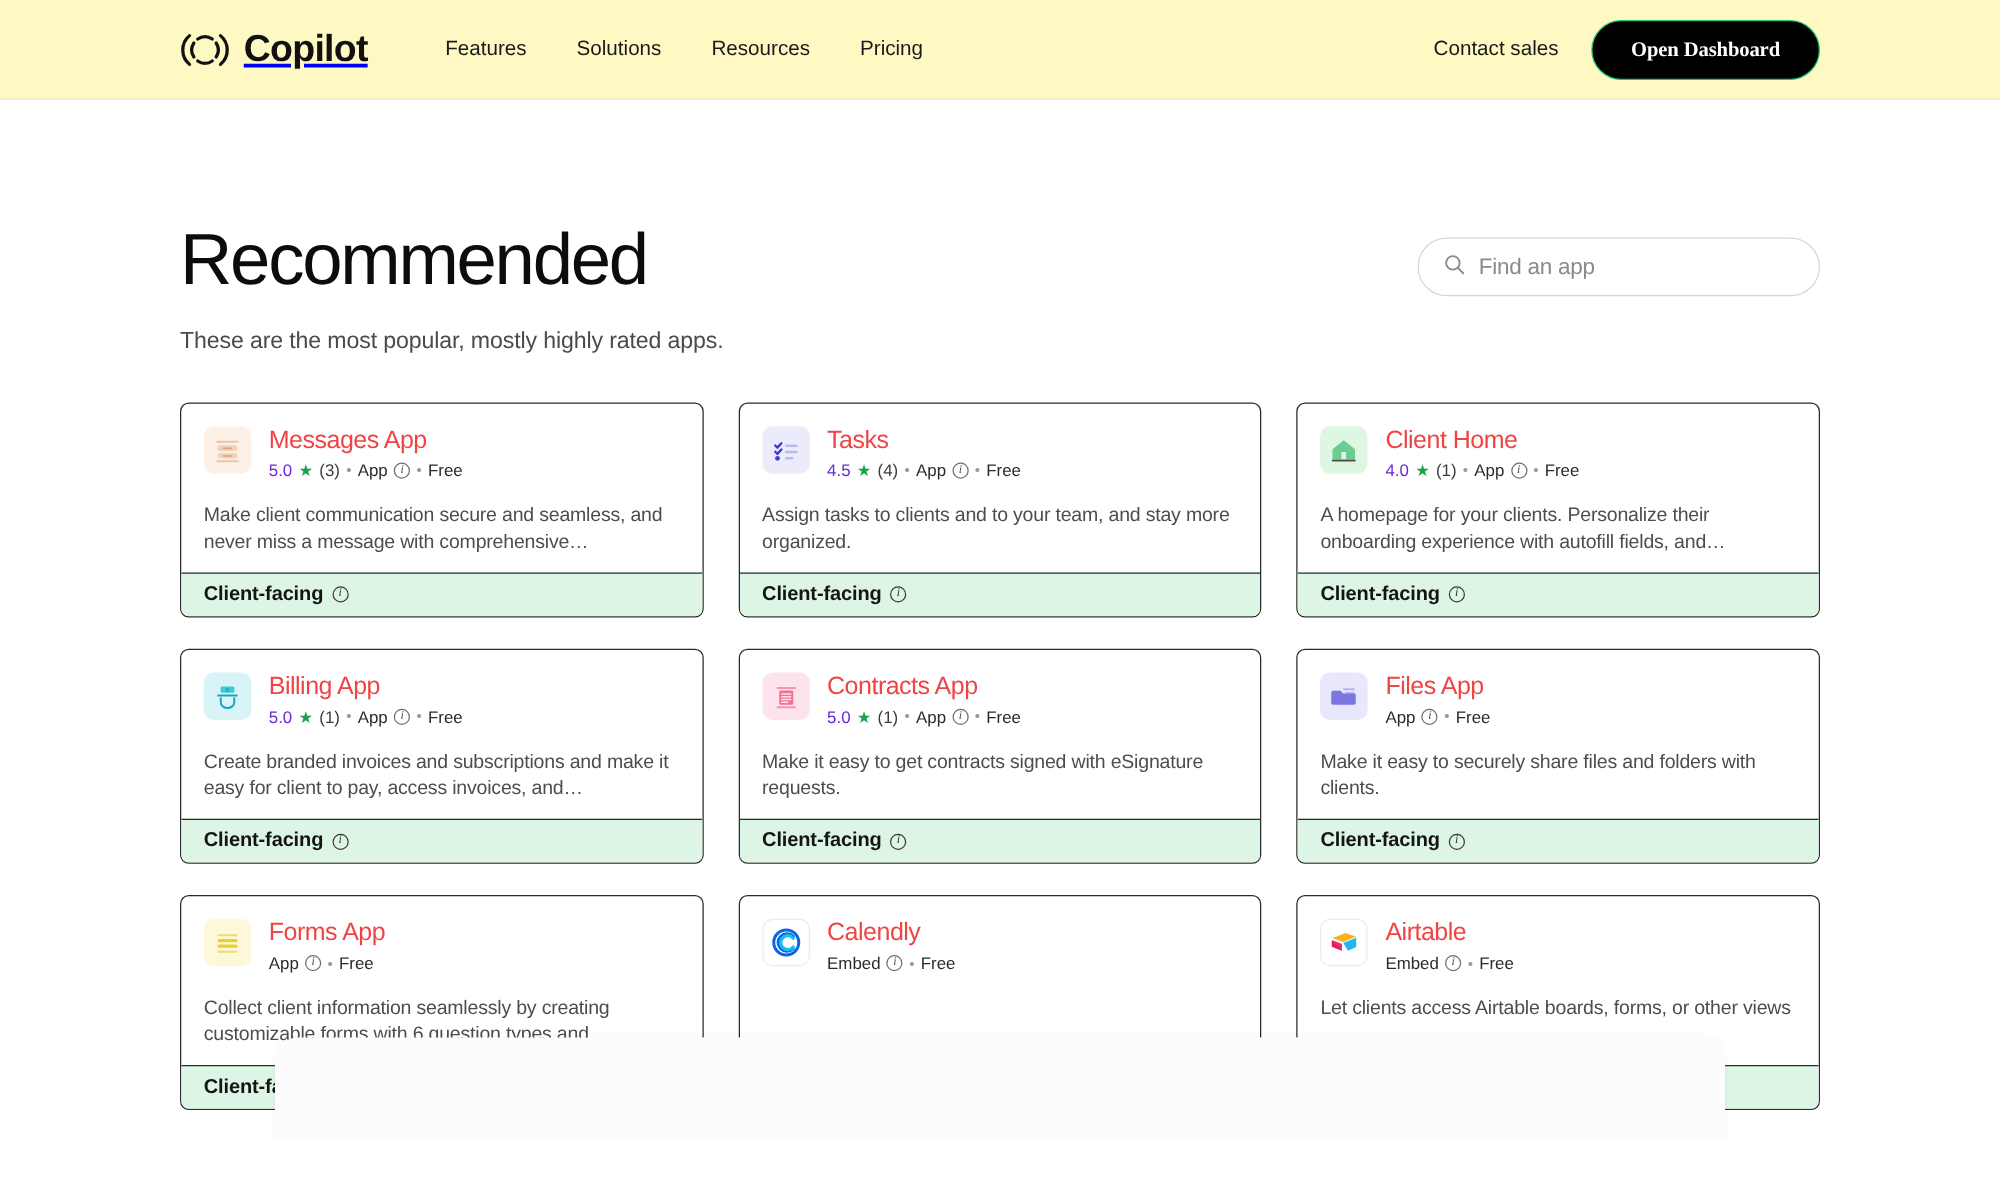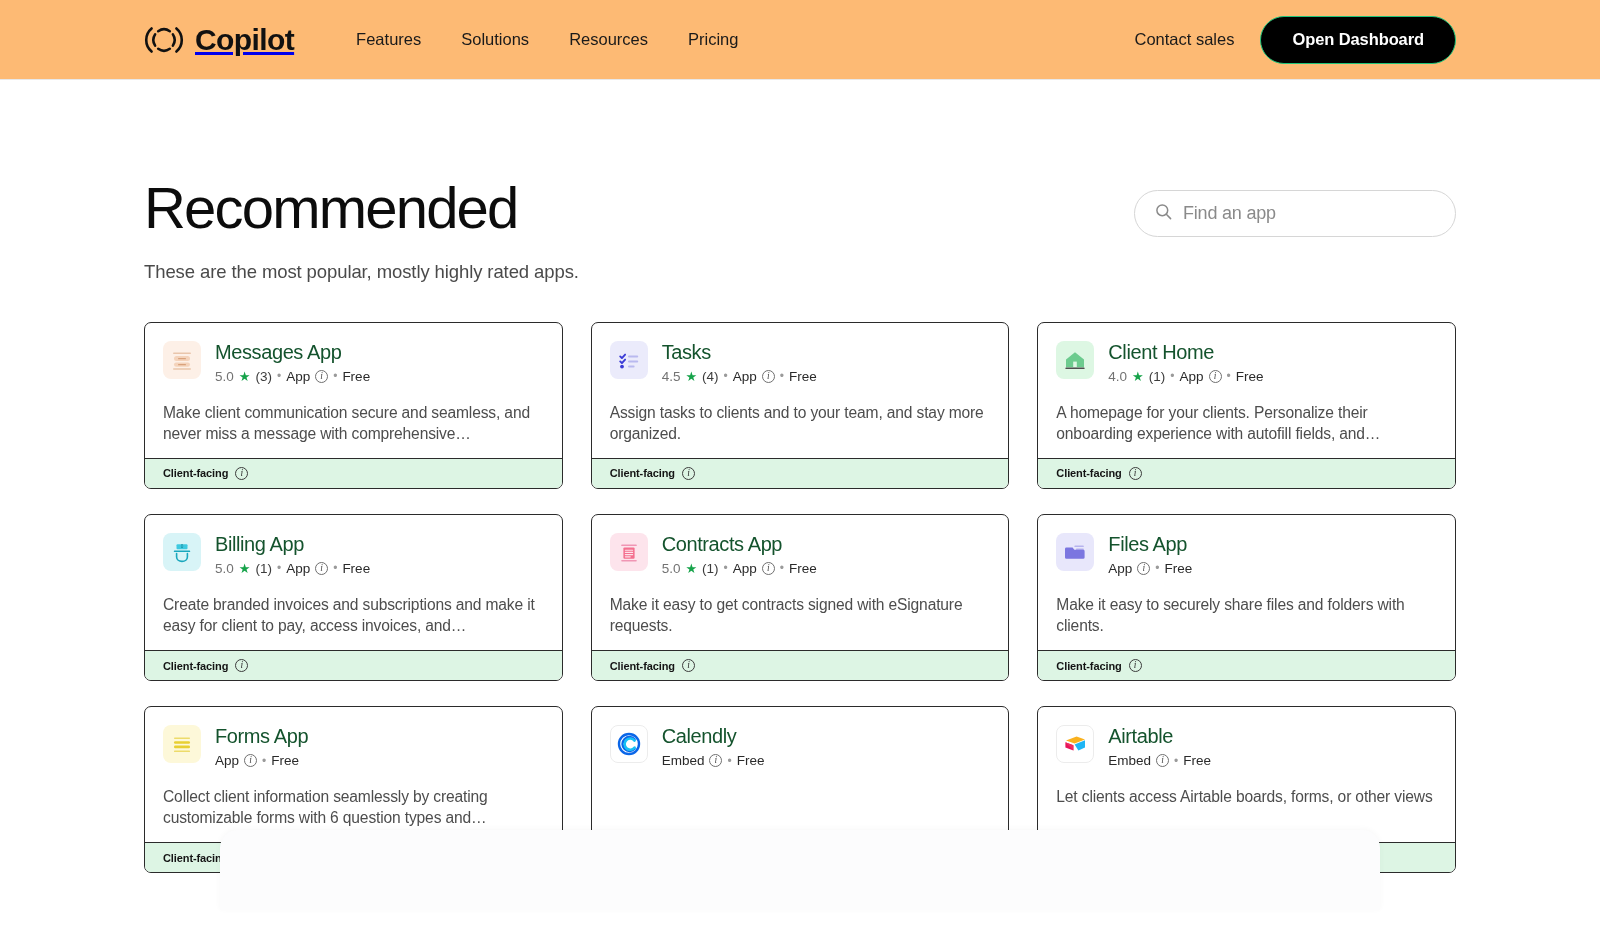--- a/index.html
+++ b/index.html
@@ -11,39 +11,39 @@
     overflow: hidden;
   }
 
   
   .site-header {
     height: 80px;
     display: flex;
     align-items: center;
     border-bottom: 1px solid #e8e8e8;
     padding: 0 144px 0 144px;
-    background: #fdba74;
+    background: #fef9c3;
   }
   .brand { display: flex; align-items: center; gap: 11px; }
   .brand-mark { width: 40px; height: 40px; display: block; }
   .brand-name {
     font-size: 30px; font-weight: 700; letter-spacing: -0.6px;
     color: #111; line-height: 1;
   }
   .main-nav { display: flex; align-items: center; gap: 40px; margin-left: 62px; }
   .nav-link {
     font-size: 16.5px; color: #1a1a1a; text-decoration: none;
     font-weight: 400; white-space: nowrap; cursor: pointer;
   }
   .header-right { margin-left: auto; display: flex; align-items: center; gap: 26px; }
   .contact-sales { font-size: 16.5px; color: #1a1a1a; text-decoration: none; font-weight: 500; cursor: pointer; }
   .dashboard-btn {
     background: #000; color: #fff; border: 1px solid #1fc47a;
     border-radius: 999px; height: 48px; padding: 0 31px;
-    font-size: 16.5px; font-weight: 700; font-family: Liberation Sans, sans-serif;
+    font-size: 16.5px; font-weight: 700; font-family: Liberation Serif, serif;
     cursor: pointer; letter-spacing: -0.1px;
     display: flex; align-items: center; justify-content: center;
   }
 
   
   .page { padding: 0 144px; position: relative; }
   .page-head {
     display: flex; align-items: flex-start;
     padding-top: 98px;
     justify-content: center;
@@ -91,29 +91,29 @@
   .card-top { display: flex; gap: 14px; align-items: flex-start; }
   .app-icon {
     width: 38px; height: 38px; border-radius: 8px;
     flex: 0 0 38px;
     display: flex; align-items: center; justify-content: center;
     overflow: hidden;
   }
   .app-icon svg { display: block; }
   .card-titles { padding-top: 0px; min-width: 0; }
   .app-name {
-    font-size: 20px; font-weight: 400; color: #14532d;
+    font-size: 20px; font-weight: 400; color: #ef4444;
     letter-spacing: -0.4px; line-height: 1.15;
   }
   .app-meta {
     margin-top: 5px;
     display: flex; align-items: center; gap: 5px;
     font-size: 13.5px; color: #3c3c3c; white-space: nowrap;
   }
-  .rating-val { color: #737373; }
+  .rating-val { color: #6d28d9; }
   .star { color: #16a34a; font-size: 13px; line-height: 1; }
   .rating-count { color: #3c3c3c; }
   .dot-sep { color: #9a9a9a; font-size: 12px; line-height: 1; }
   .meta-type { color: #2a2a2a; }
   .info-i {
     display: inline-flex; align-items: center; justify-content: center;
     width: 13px; height: 13px; border: 1px solid #6f6f6f;
     border-radius: 50%; font-size: 9.5px; line-height: 1;
     color: #4a4a4a; font-style: italic; font-family: "Liberation Serif", serif;
     flex: 0 0 13px; cursor: pointer;
@@ -122,21 +122,21 @@
     margin-top: 18px;
     font-size: 15.6px; line-height: 1.35; color: #4d4d4d;
     letter-spacing: -0.15px;
   }
   .card-footer {
     background: #ddf5e4;
     border-top: 1px solid #2b2b2b;
     padding: 8px 18px;
     display: flex; align-items: center; gap: 7px;
   }
-  .footer-label { font-size: 11px; font-weight: 700; color: #141414; letter-spacing: -0.1px; }
+  .footer-label { font-size: 16px; font-weight: 700; color: #141414; letter-spacing: -0.1px; }
   .card-footer .info-i { border-color: #3c3c3c; color: #2c2c2c; }
 
   
   .bottom-panel {
     position: absolute;
     left: 50%; transform: translateX(-50%);
     bottom: -40px;
     width: 1160px; height: 80px;
     background: #fcfcfd;
     border-radius: 18px 18px 0 0;

